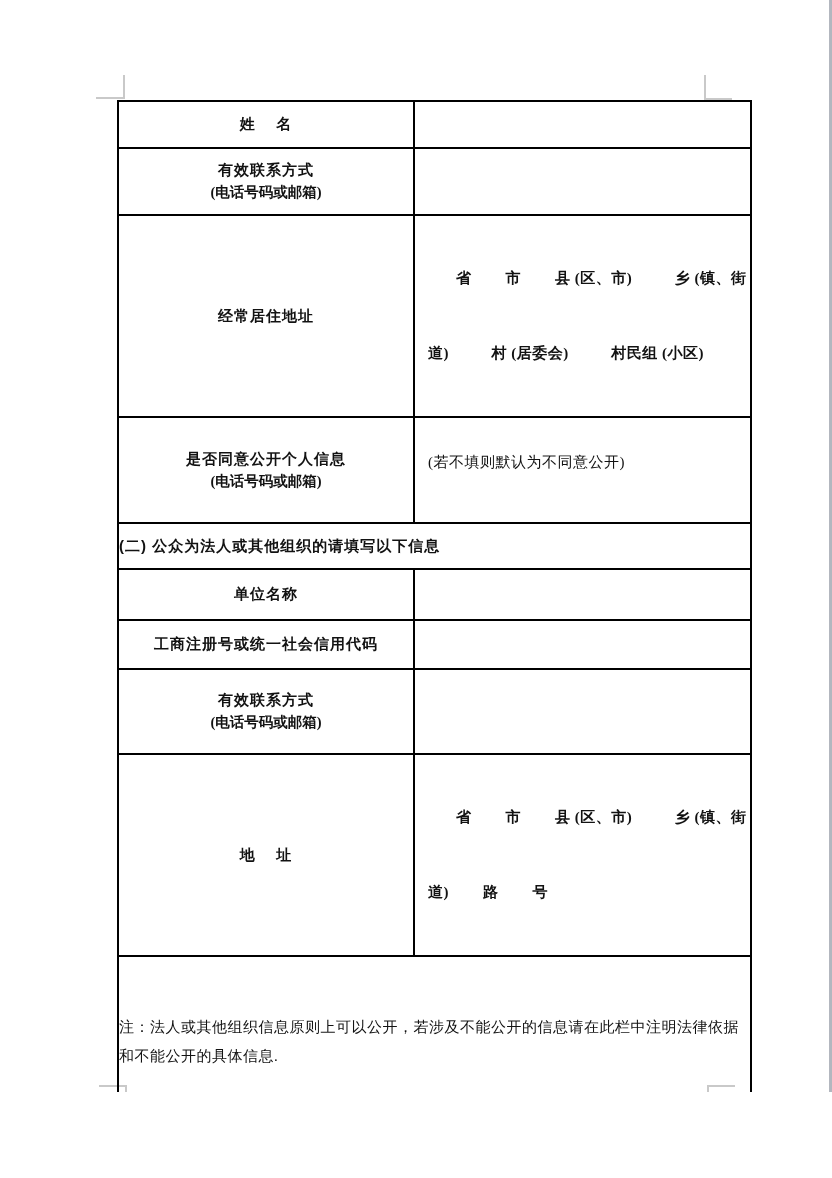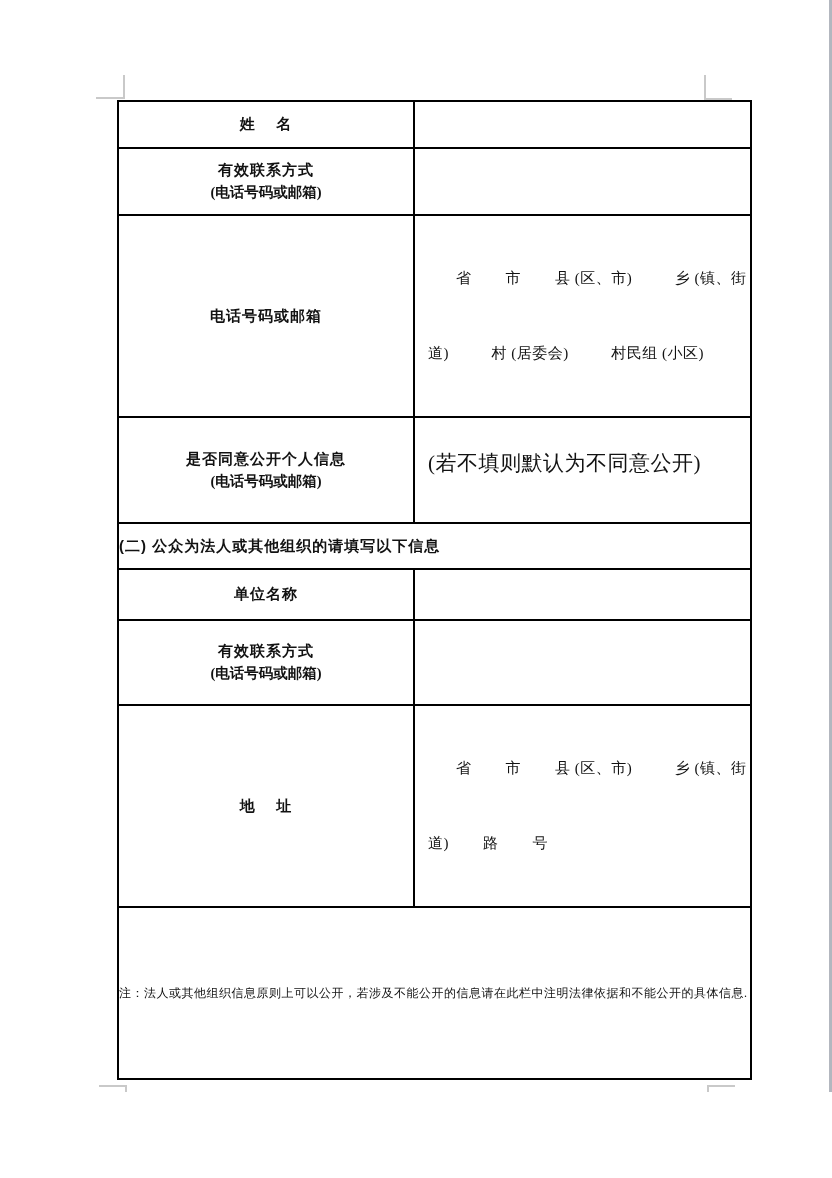--- a/index.html
+++ b/index.html
@@ -26,30 +26,30 @@
 
   tr.r0{height:47px;} tr.r1{height:48px;} tr.r2{height:67px;} tr.r3{height:66px;}
   tr.r4{height:106px;} tr.r5{height:46px;} tr.r6{height:51px;border-radius:20px;} tr.r7{height:49px;}
   tr.r8{height:85px;} tr.r9{height:72px;} tr.r10{height:172px;}
 
   .lbl,.lbl-main{font-family:"Liberation Sans","DejaVu Sans",sans-serif;font-weight:700;
        font-size:15px;text-align:center;letter-spacing:1px;white-space:pre;}
   .lbl-sub{font-family:"Liberation Serif","DejaVu Serif",serif;font-weight:700;
        font-size:14.5px;text-align:center;letter-spacing:0;margin-top:3px;}
 
-  .val-lines{font-size:15px;line-height:25px;white-space:pre;padding-left:13px;letter-spacing:0.5px;}
+  .val-lines{font-size:15px;line-height:25px;white-space:pre;padding-left:13px;letter-spacing:0.5px;font-weight:bold;}
   .val-line1{text-indent:28px;}
 
   td.hint-cell{vertical-align:bottom;}
-  .val-hint{font-size:21px;white-space:pre;padding:0 0 15px 13px;letter-spacing:0.5px;}
+  .val-hint{font-size:15px;white-space:pre;padding:0 0 15px 13px;letter-spacing:0.5px;}
 
   td.section{font-family:"Liberation Sans","DejaVu Sans",sans-serif;font-weight:700;
        font-size:15px;text-align:left;padding-left:10px;letter-spacing:1px;}
 
-  td.note{vertical-align:top;font-size:12px;line-height:29px;
+  td.note{vertical-align:top;font-size:15px;line-height:29px;
        padding:57px 9px 0 10px;letter-spacing:0.5px;text-align:left;}
 </style>
 </head>
 <body>
 
 <div class="screen">
 
   <div class="crop crop-tl"></div>
   <div class="crop crop-tr"></div>
   <div class="crop crop-bl"></div>
@@ -69,21 +69,21 @@
 
       <tr class="r2">
         <td>
           <div class="lbl-main">有效联系方式</div>
           <div class="lbl-sub">(电话号码或邮箱)</div>
         </td>
         <td></td>
       </tr>
 
       <tr class="r3">
-        <td class="lbl">电话号码或邮箱</td>
+        <td class="lbl">经常居住地址</td>
         <td>
           <div class="val-lines">
             <div class="val-line1">省        市        县 (区、市)          乡 (镇、街</div>
             <div>道)          村 (居委会)          村民组 (小区)</div>
           </div>
         </td>
       </tr>
 
       <tr class="r4">
         <td>
@@ -97,20 +97,24 @@
 
       <tr class="r5">
         <td class="section" colspan="2">(二) 公众为法人或其他组织的请填写以下信息</td>
       </tr>
 
       <tr class="r6">
         <td class="lbl">单位名称</td>
         <td></td>
       </tr>
 
+      <tr class="r7">
+        <td class="lbl">工商注册号或统一社会信用代码</td>
+        <td></td>
+      </tr>
 
       <tr class="r8">
         <td>
           <div class="lbl-main">有效联系方式</div>
           <div class="lbl-sub">(电话号码或邮箱)</div>
         </td>
         <td></td>
       </tr>
 
       <tr class="r9">

